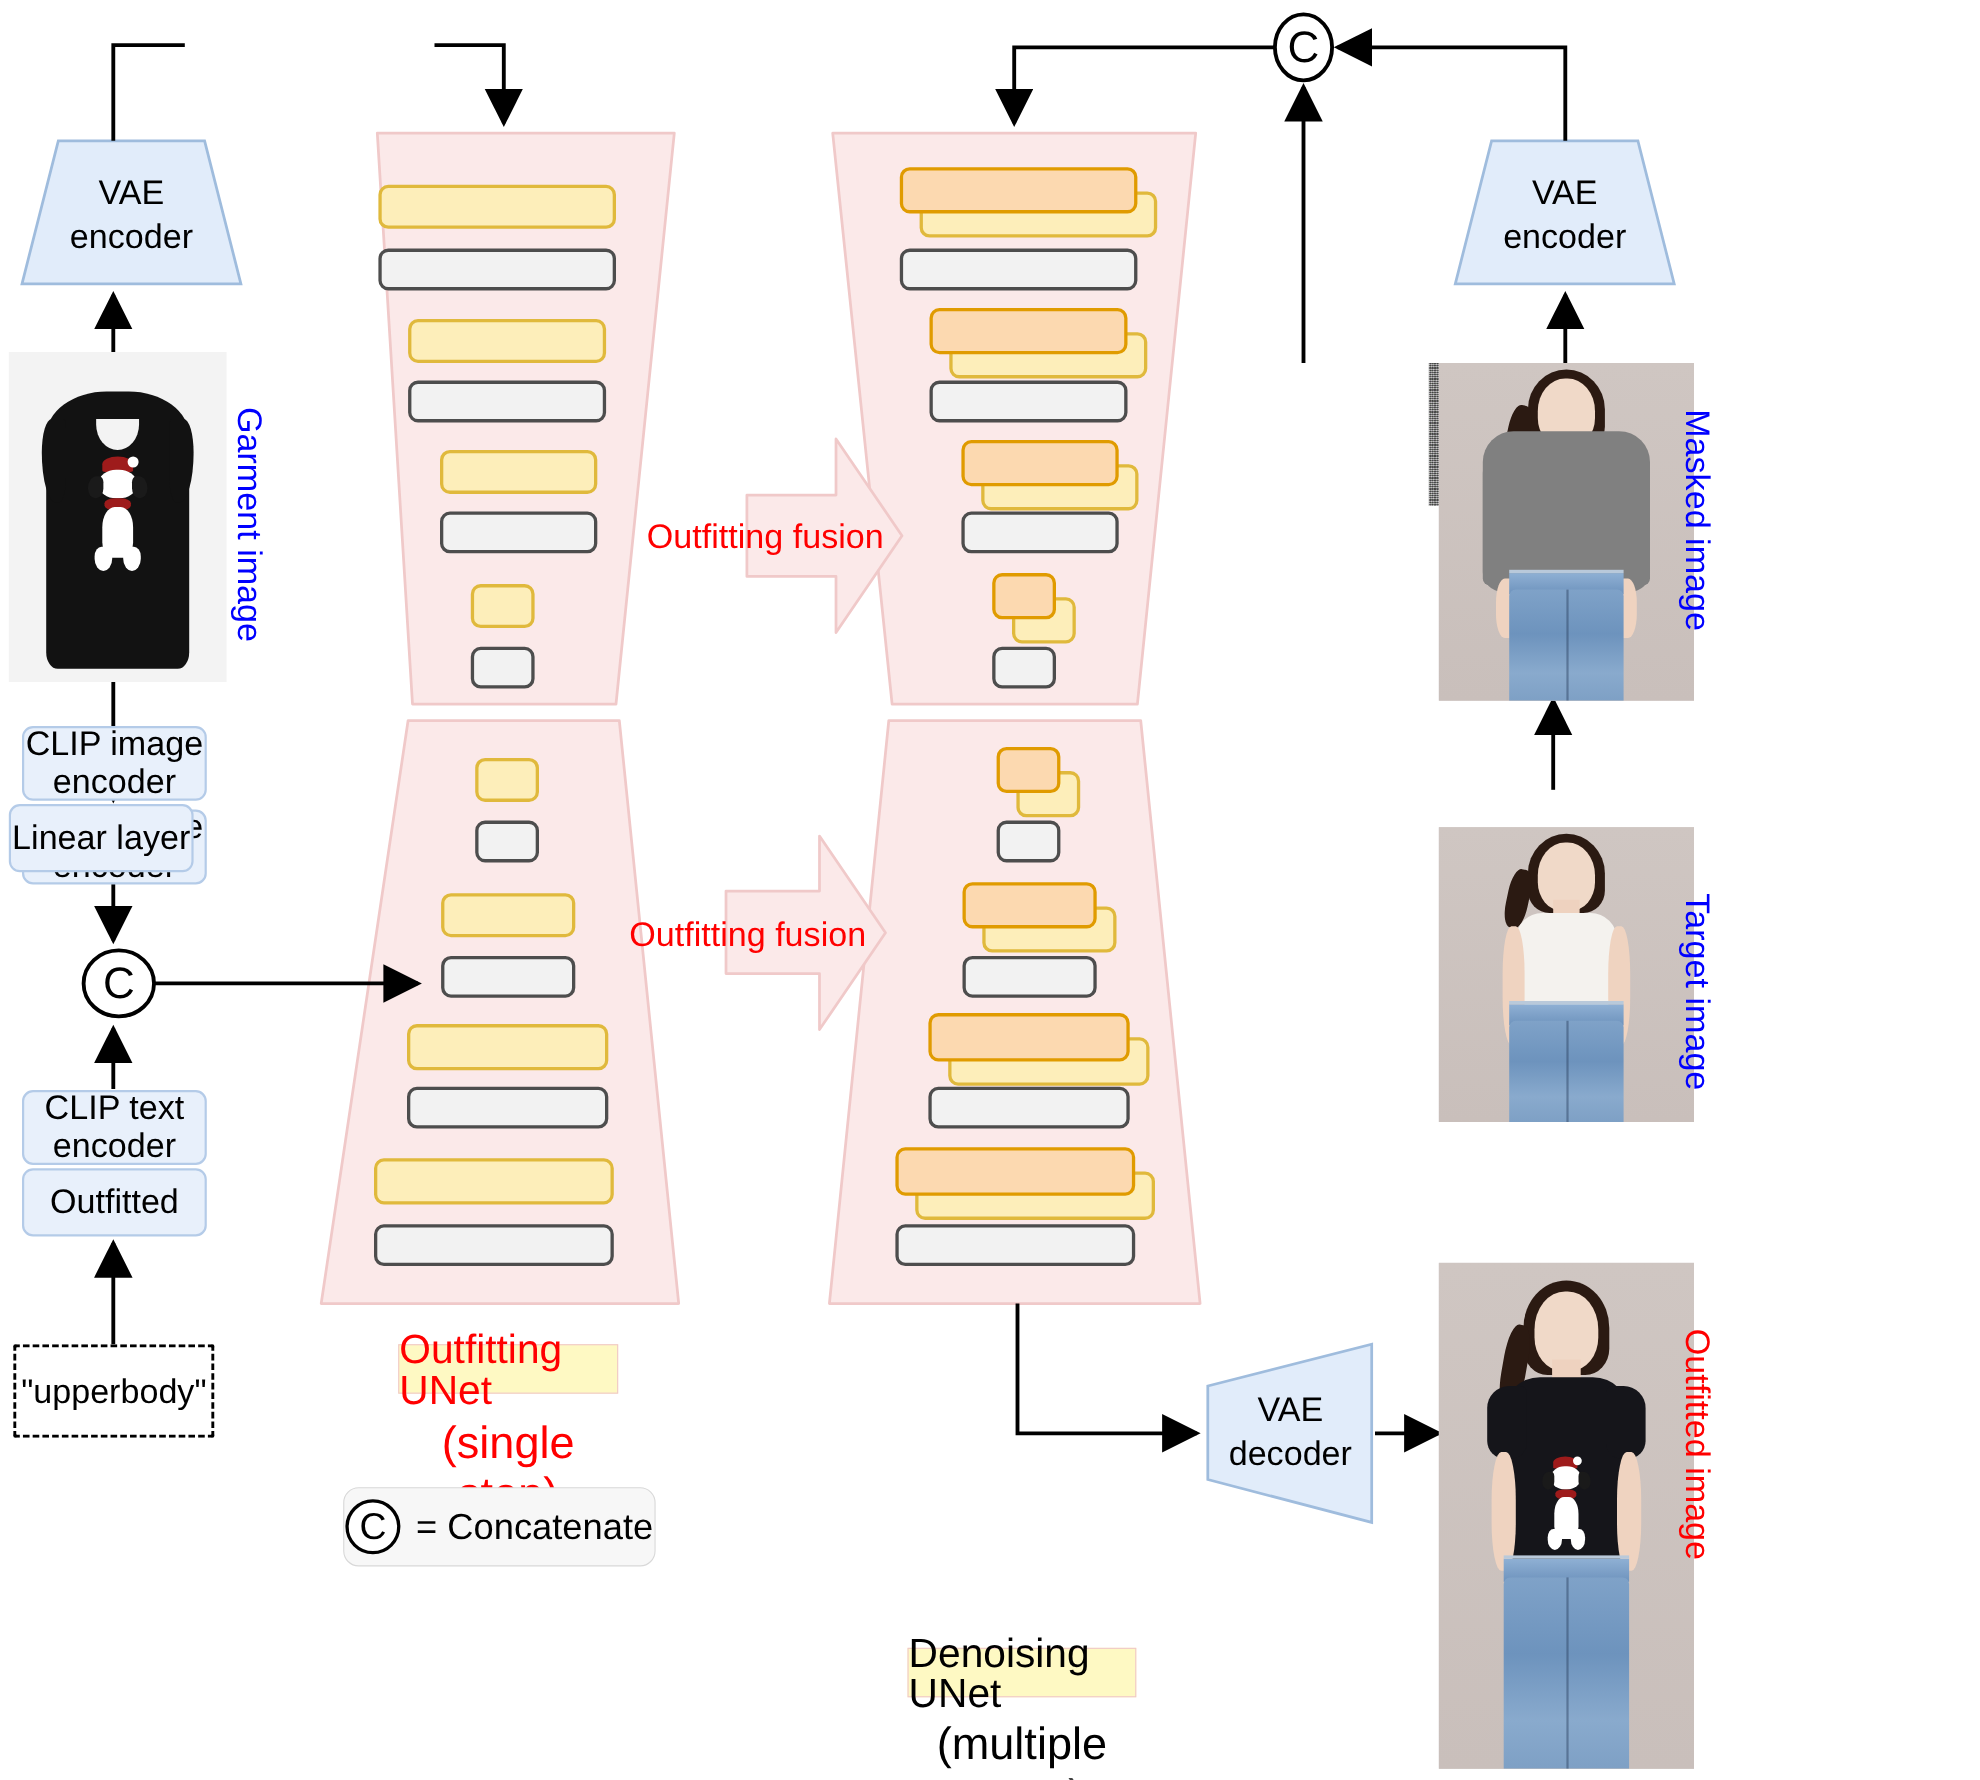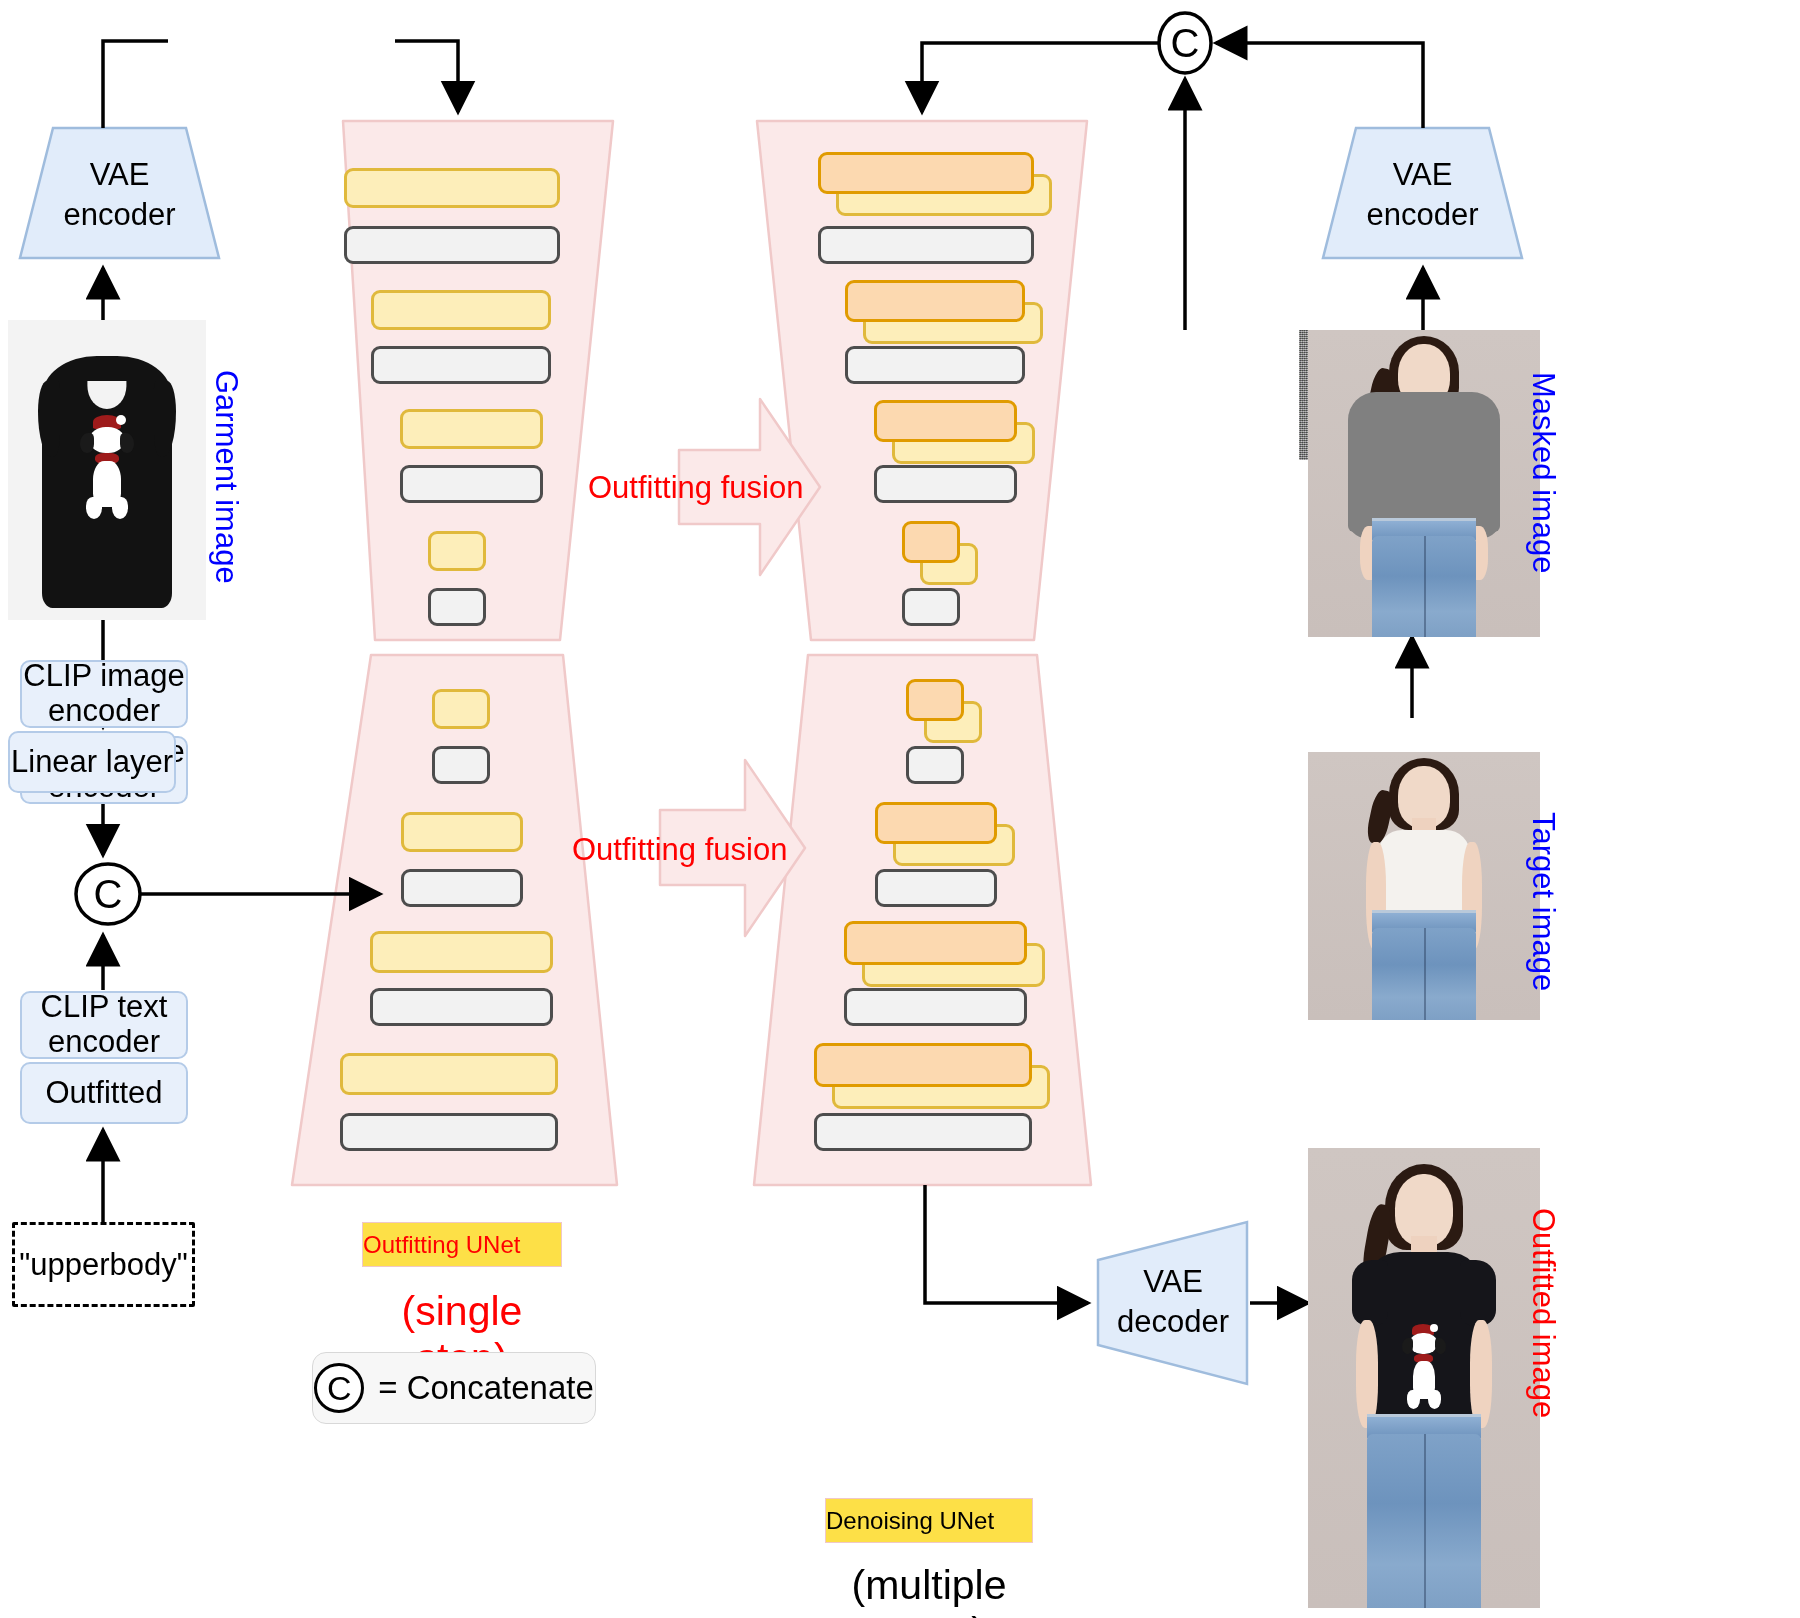--- a/index.html
+++ b/index.html
@@ -26,23 +26,23 @@
     font-size:31px; color:#000;
   }
   
   .reddash{
     border:2.5px dashed #e8a6a6; background:#fdeeee; border-radius:14px;
     display:flex; align-items:center; justify-content:center; text-align:center;
     font-size:31px; color:#ff0000; line-height:1.15;
   }
   
   .pinkcap{
-    background:#fde047; border:1.5px solid #f0c8c8;
-    display:flex; align-items:center; justify-content:flex-start;
-    font-size:24px; line-height:1;
+    background:#fef9c3; border:1.5px solid #f0c8c8;
+    display:flex; align-items:center; justify-content:flex-end;
+    font-size:37px; line-height:1;
   }
   .pinkcap.red{ color:#ff0000; }
   .pinkcap.black{ color:#000; }
 
   .plaincap{ font-size:41px; text-align:center; }
   .plaincap.red{ color:#ff0000; }
   .plaincap.black{ color:#000; }
 
   
   .legend{

